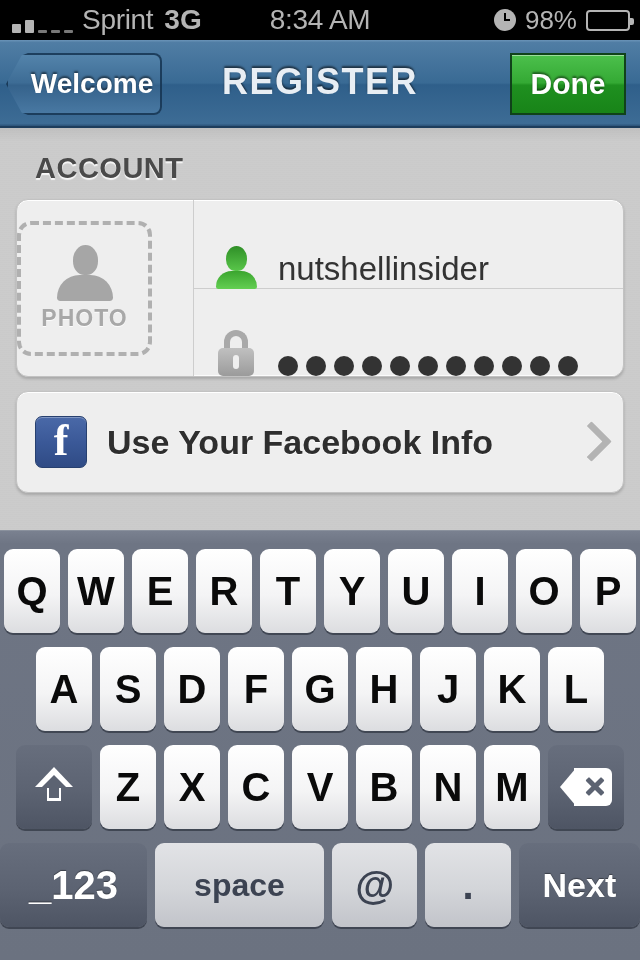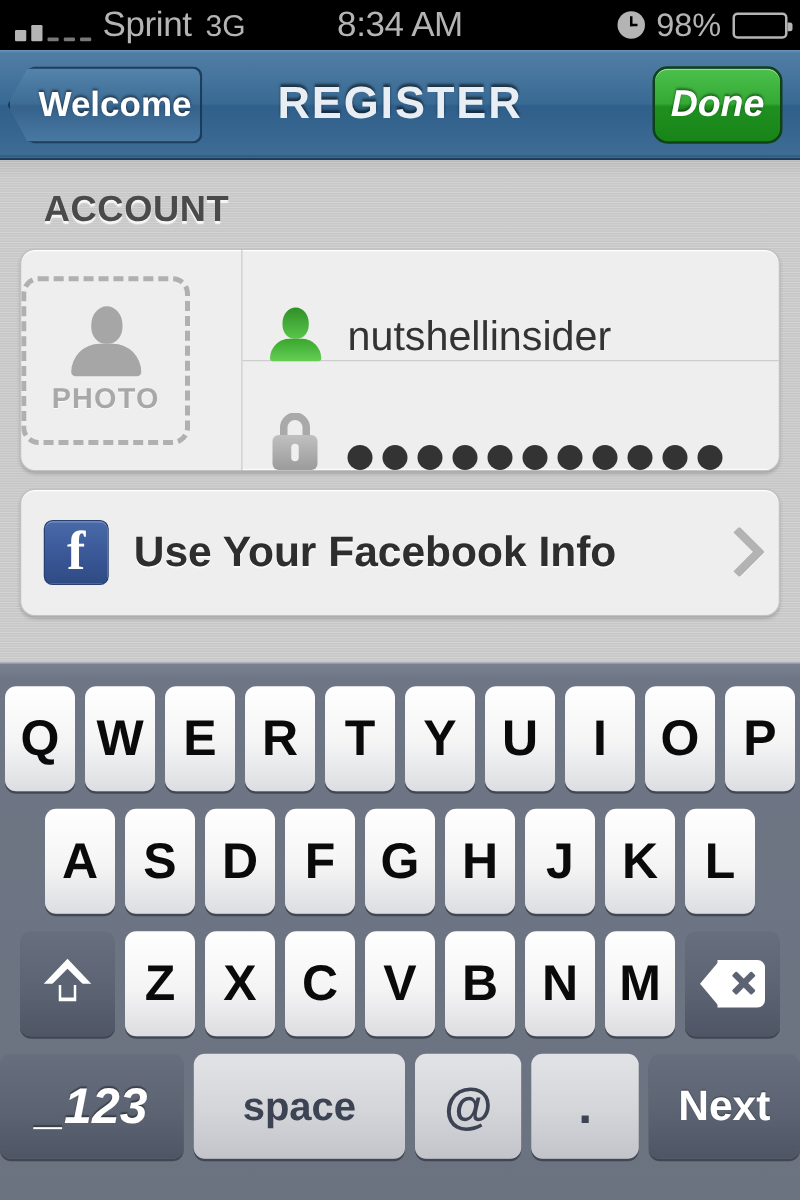--- a/index.html
+++ b/index.html
@@ -50,23 +50,24 @@
   .bar.b1 { height: 9px; }
   .bar.b2 { height: 13px; }
   .bar.dot { height: 3px; background: #787878; }
   .carrier {
     font-size: 28px;
     font-weight: 400;
     letter-spacing: -0.3px;
     color: #b4b4b4;
   }
   .network {
-    font-size: 24px;
+    font-size: 28px;
     color: #b4b4b4;
     margin-left: 2px;
+    font-weight: bold;
   }
   .sb-center {
     position: absolute;
     left: 0; right: 0;
     text-align: center;
     font-size: 28px;
     font-weight: 400;
     color: #b4b4b4;
     letter-spacing: -0.3px;
   }
@@ -173,31 +174,30 @@
     padding-left: 16px;
     box-sizing: border-box;
     font-size: 28px;
     font-weight: bold;
     color: #fff;
     text-shadow: 0 -2px 2px rgba(0,0,0,0.5);
   }
   #done-button {
     position: absolute;
     right: 14px; top: 13px;
-    width: 104px; height: 62px;
-    border-radius: 12px;
+    width: 116px; height: 62px;
+    border-radius: 0;
     background: linear-gradient(to bottom, #4cc04c 0%, #34a934 48%, #1f9020 52%, #188418 100%);
     border: 2px solid #10421a;
     box-sizing: border-box;
     display: flex;
     align-items: center;
     justify-content: center;
     cursor: pointer;
     box-shadow: inset 0 1px 0 rgba(255,255,255,0.45);
-    font-style: italic;
   }
   #done-button span {
     font-size: 30px;
     font-weight: bold;
     color: #fff;
     text-shadow: 0 -2px 2px rgba(0,0,0,0.45);
   }
 
   
   #content {
@@ -454,21 +454,21 @@
   
   #row1 { position: absolute; top: 18px; left: 0; width: 640px; gap: 8px; }
   #row1 .key { width: 56px; height: 84px; }
   #row2 { position: absolute; top: 116px; left: 0; width: 640px; gap: 8px; }
   #row2 .key { width: 56px; height: 84px; }
   #row3 { position: absolute; top: 214px; left: 0; width: 640px; gap: 8px; }
   #row3 .key { width: 56px; height: 84px; }
   #row3 .key.wide { width: 76px; }
   #row4 { position: absolute; top: 312px; left: 0; width: 640px; gap: 8px; }
   #row4 .key { height: 84px; }
-  #key-123 { width: 148px; font-style: italic; }
+  #key-123 { width: 148px; }
   #key-space { width: 170px; font-size: 32px; font-weight: bold; }
   #key-at { width: 86px; font-size: 40px; }
   #key-period { width: 86px; font-size: 40px; }
   #key-next { width: 122px; font-size: 34px; }
 
   
   .shift-glyph {
     position: relative;
     width: 38px; height: 40px;
   }

